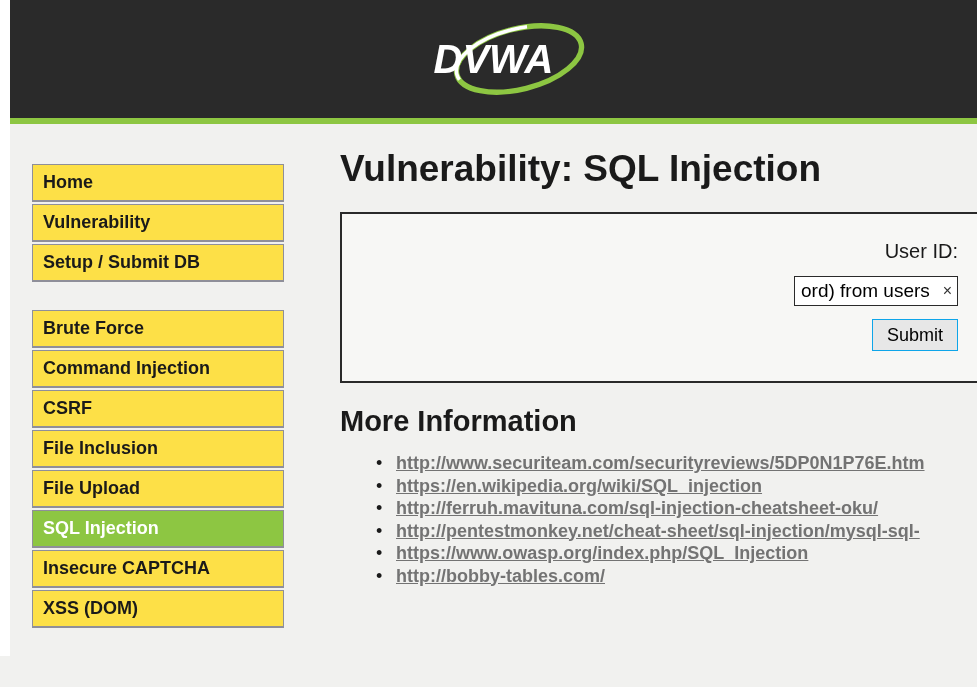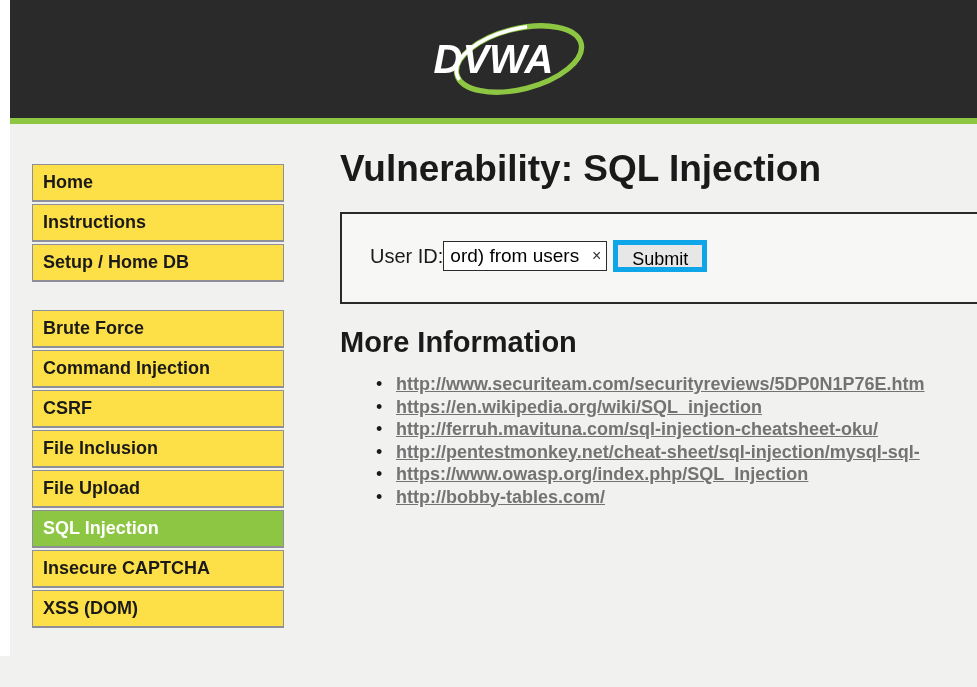--- a/index.html
+++ b/index.html
@@ -92,22 +92,23 @@
     }
     .form-box {
       border: 2px solid #2a2a2a;
       background: #f7f7f5;
       padding: 26px 20px 30px 28px;
       margin-bottom: 22px;
       width: 640px;
     }
     .form-row {
       display: flex;
-      align-items: center;
-      gap: 0;
+      align-items: flex-end;
+      gap: 13px;
+      flex-direction: column;
     }
     .form-label {
       font-size: 20px;
       color: #1a1a1a;
     }
     .user-input {
       border: 1px solid #2a2a2a;
       font-size: 19px;
       padding: 3px 24px 3px 6px;
       width: 164px;
@@ -124,21 +125,21 @@
       right: 6px;
       top: 50%;
       transform: translateY(-50%);
       font-size: 16px;
       color: #333;
       cursor: pointer;
       line-height: 1;
     }
     .submit-btn {
       background: #e7e7e7;
-      border: 5px solid #0ea5e9;
+      border: 1px solid #0ea5e9;
       padding: 4px 14px;
       font-size: 18px;
       cursor: pointer;
       height: 32px;
       margin-left: 6px;
     }
     h2 {
       font-size: 29px;
       font-weight: 800;
       color: #1a1a1a;
@@ -183,22 +184,22 @@
       <span class="logo-text" style="position:relative; z-index:2;">DVWA</span>
     </div>
   </div>
   <div class="header-accent"></div>
 
   <div class="content">
 
     <div class="sidebar">
       <div class="nav-group">
         <div class="nav-item"><span>Home</span></div>
-        <div class="nav-item"><span>Instructions</span></div>
-        <div class="nav-item"><span>Setup / Home DB</span></div>
+        <div class="nav-item"><span>Vulnerability</span></div>
+        <div class="nav-item"><span>Setup / Submit DB</span></div>
       </div>
       <div class="nav-group">
         <div class="nav-item"><span>Brute Force</span></div>
         <div class="nav-item"><span>Command Injection</span></div>
         <div class="nav-item"><span>CSRF</span></div>
         <div class="nav-item"><span>File Inclusion</span></div>
         <div class="nav-item"><span>File Upload</span></div>
         <div class="nav-item active"><span>SQL Injection</span></div>
         <div class="nav-item"><span>Insecure CAPTCHA</span></div>
         <div class="nav-item"><span>XSS (DOM)</span></div>

